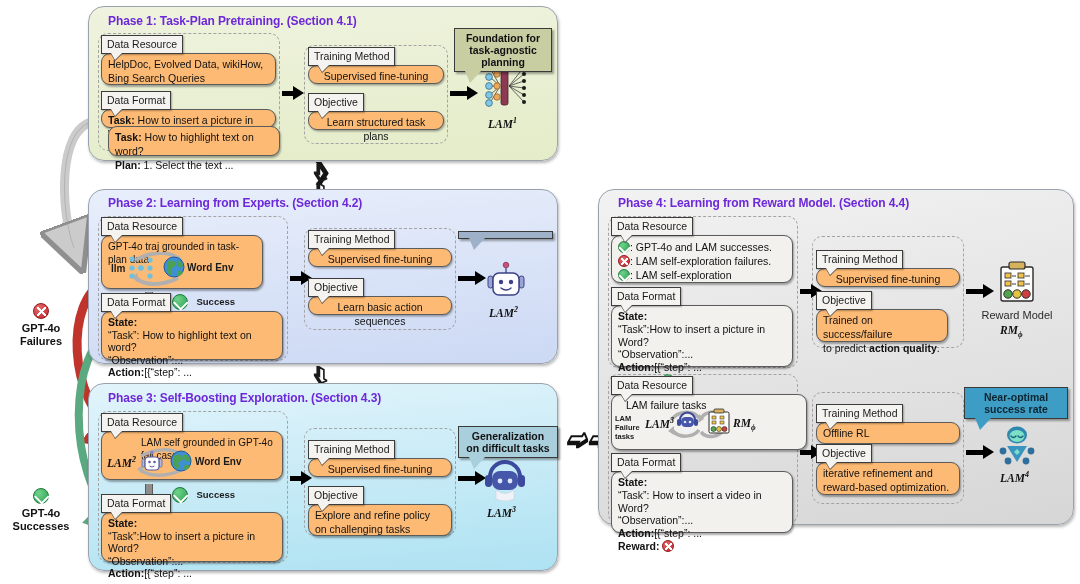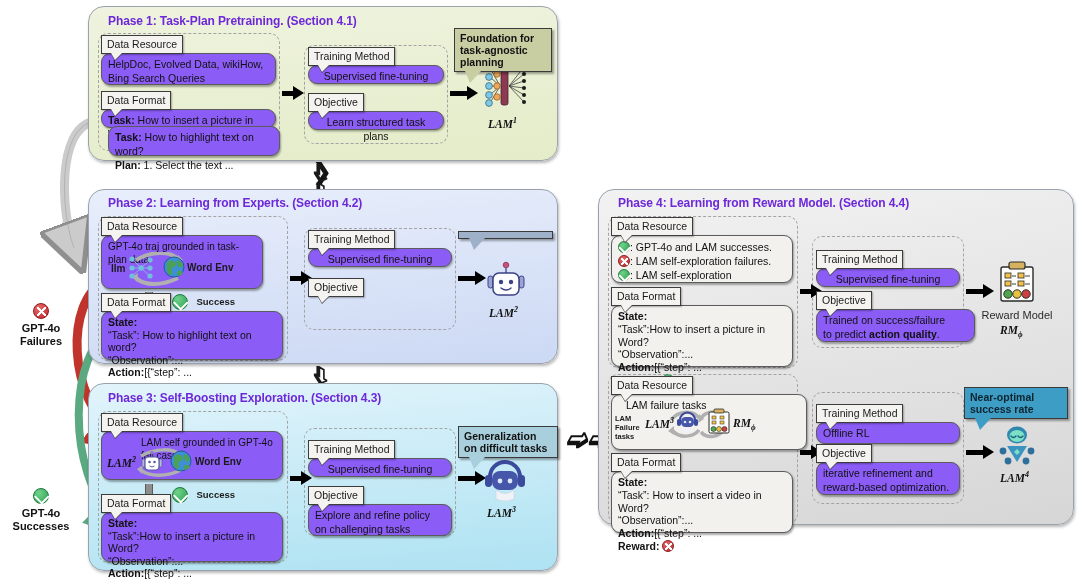--- a/index.html
+++ b/index.html
@@ -35,21 +35,21 @@
   #phase2 { left:88px;  top:189px; width:470px; height:175px;
             background:linear-gradient(175deg,#e8eefb 0%,#ccd9f4 100%); }
   #phase3 { left:88px;  top:383px; width:470px; height:188px;
             background:linear-gradient(175deg,#e2f4fb 0%,#aee2f2 100%); }
   #phase4 { left:598px; top:189px; width:476px; height:336px;
             background:linear-gradient(170deg,#f2f2f2 0%,#d6d6d6 100%); }
 
   
   .card {
     position:absolute;
-    background:#8b5cf6;
+    background:#fdba74;
     border:1px solid #5c5c5c;
     border-radius:9px;
     box-shadow:1px 1.5px 2px rgba(0,0,0,.33);
     font-size:10.5px;
     line-height:1.32;
     padding:4px 6px;
     color:#111;
   }
   .card.white { background:#f2f1ee; }
 
@@ -99,21 +99,21 @@
     left:10px; top:100%;
     width:0;height:0;
     border-left:5px solid transparent;
     border-right:11px solid transparent;
     border-top:12px solid currentColor;
   }
   .c-olive  { background:#c8cda2; color:#c8cda2; }
   .c-blue   { background:#9fb0c9; color:#9fb0c9; }
   .c-cyan   { background:#a9cfdc; color:#a9cfdc; }
   .c-steel  { background:#3e9dc4; color:#3e9dc4; }
-  .callout span.txt { color:#111; display:block; }
+  .callout span.txt { color:#111; display:block;text-align:center; }
   .c-steel span.txt { color:#0d2430; }
 
   
   .arrow-r { position:absolute; height:0; }
   .arrow-r .shaft { position:absolute; left:0; top:-2.5px; height:5px; background:#000; }
   .arrow-r .head {
     position:absolute; top:-7px; right:0;
     width:0;height:0;
     border-top:7.5px solid transparent;
     border-bottom:7.5px solid transparent;
@@ -353,20 +353,21 @@
   </div>
 
   <div class="arrow-r" style="left:290px; top:278px; width:22px;">
     <div class="shaft" style="width:13px;"></div>
       <div class="head"></div>
   </div>
 
   <div class="tag" style="left:308px; top:230px;">Training Method</div>
   <div class="card" style="left:308px; top:248px; width:144px; height:19px; text-align:center;">Supervised fine-tuning</div>
   <div class="tag" style="left:308px; top:278px;">Objective</div>
+  <div class="card" style="left:308px; top:296px; width:144px; height:19px; text-align:center;">Learn basic action sequences</div>
 
   <div class="arrow-r" style="left:458px; top:278px; width:28px;">
     <div class="shaft" style="width:19px;"></div>
       <div class="head"></div>
   </div>
 
   <div class="callout c-blue" style="left:458px; top:231px; width:95px;">
     <span class="tail"></span>
   </div>
 
@@ -508,21 +509,21 @@
   </div>
 
   <div class="arrow-r" style="left:800px; top:291px; width:22px;">
     <div class="shaft" style="width:13px;"></div>
       <div class="head"></div>
   </div>
 
   <div class="tag" style="left:816px; top:250px;">Training Method</div>
   <div class="card" style="left:816px; top:268px; width:144px; height:19px; text-align:center;">Supervised fine-tuning</div>
   <div class="tag" style="left:816px; top:291px;">Objective</div>
-  <div class="card" style="left:816px; top:309px; width:159px; height:33px;">
+  <div class="card" style="left:816px; top:309px; width:132px; height:33px;">
     <div>Trained on success/failure</div>
     <div><span>to predict </span><span class="b">action quality</span><span>.</span></div>
   </div>
 
   <div class="arrow-r" style="left:966px; top:291px; width:28px;">
     <div class="shaft" style="width:19px;"></div>
       <div class="head"></div>
   </div>
 
   <svg style="position:absolute;left:999px;top:261px;" width="36" height="42">

